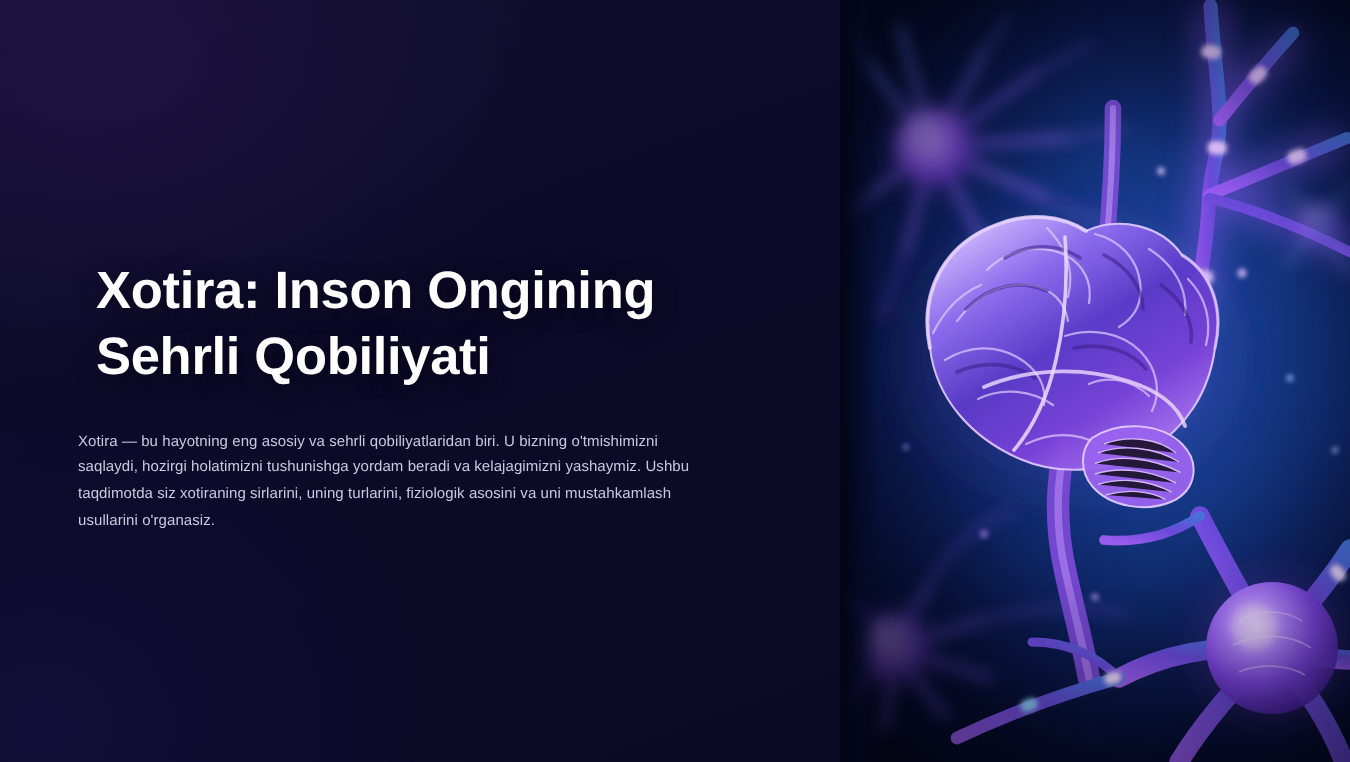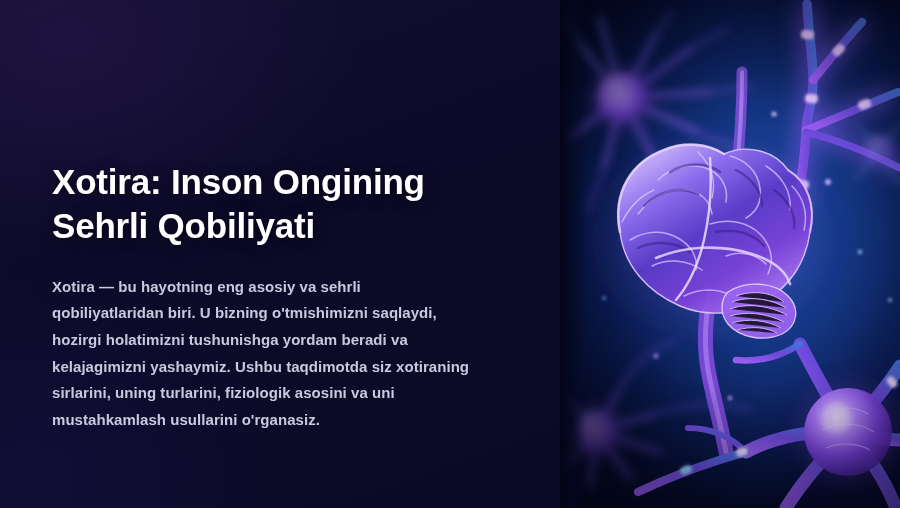--- a/index.html
+++ b/index.html
@@ -27,35 +27,35 @@
       linear-gradient(160deg, #12102f 0%, #0c0a28 45%, #0a0a26 100%);
     z-index: 2;
   }
   #text-block {
     position: absolute;
     left: 52px;
     top: 160px;
     width: 430px;
   }
   #slide-title {
-    margin: 0;
+    margin: 12px;
     color: #ffffff;
     font-size: 35px;
     line-height: 1.25;
     font-weight: 700;
     letter-spacing: -0.2px;
     white-space: pre-line;
     text-shadow: 0 2px 14px rgba(0,0,0,0.55);
   }
   #slide-body {
     margin: 26px 0 0 0;
     color: #c9c9de;
-    font-size: 15px;
+    font-size: 10px;
     line-height: 1.78;
-    font-weight: 700;
+    font-weight: 400;
     letter-spacing: 0.05px;
     max-width: 420px;
   }
 
   
   #image-panel {
     position: absolute;
     left: 560px; top: 0;
     width: 340px; height: 508px;
     overflow: hidden;

